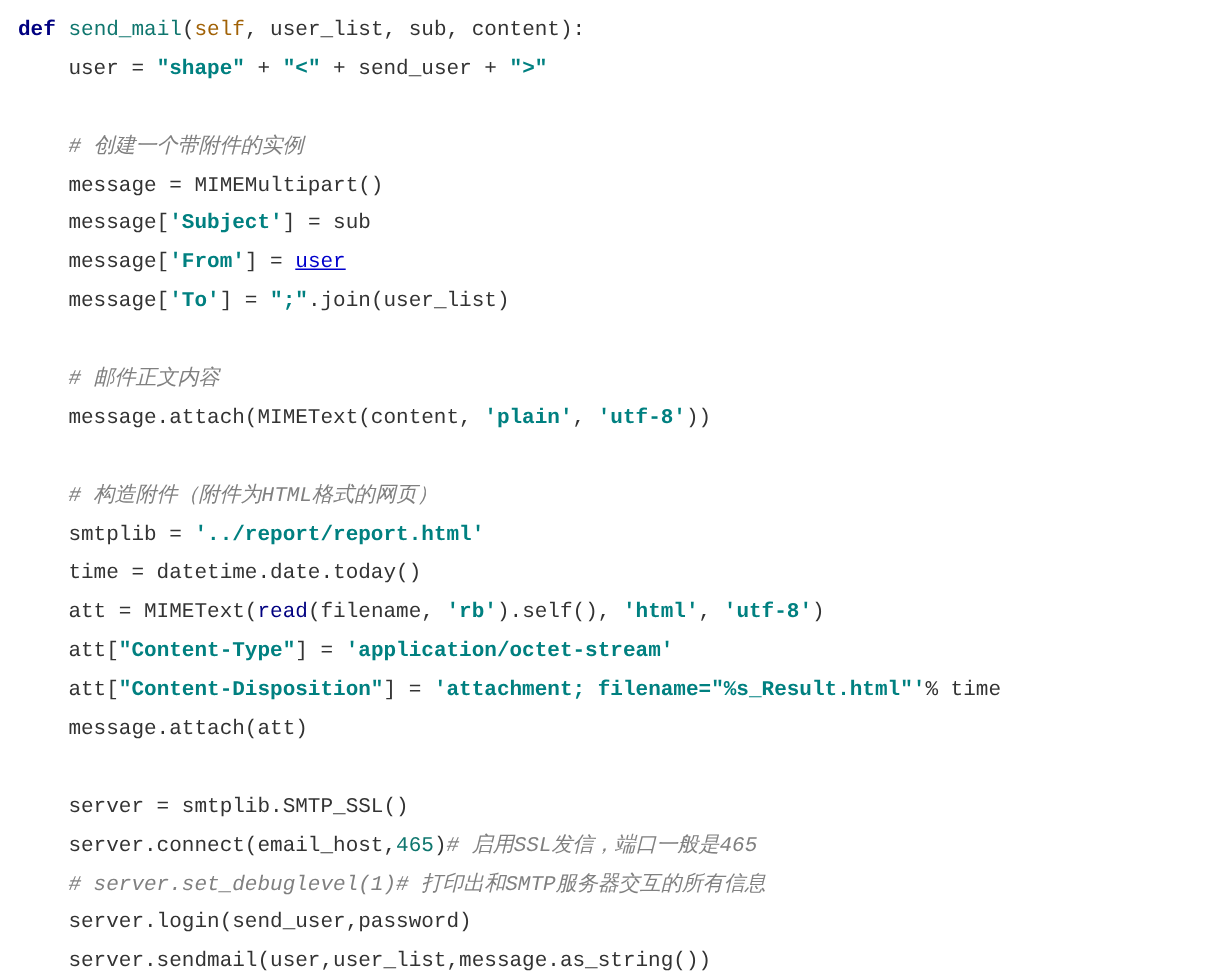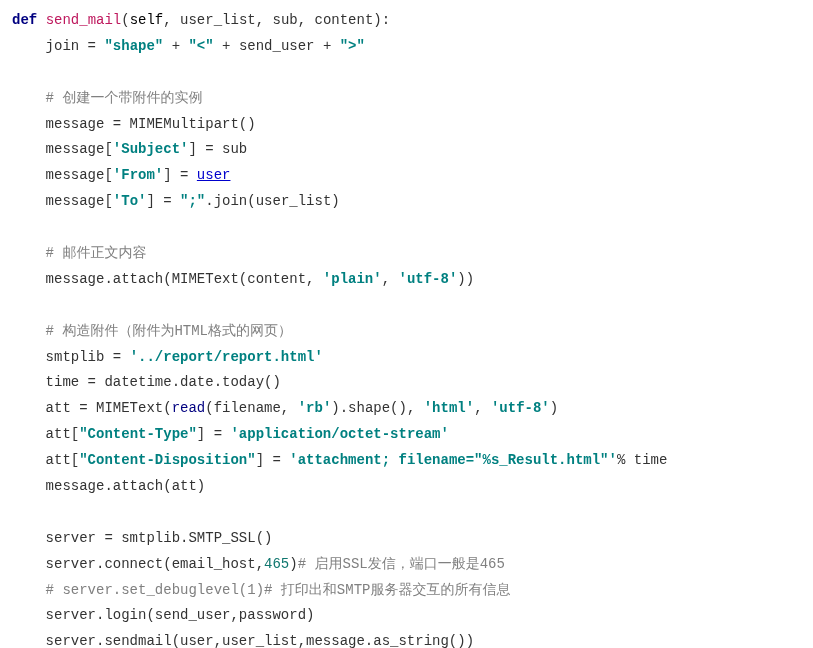--- a/index.html
+++ b/index.html
@@ -12,47 +12,47 @@
     color: #333333;
     width: 813px;
     box-sizing: border-box;
   }
   pre {
     margin: 0;
     white-space: pre;
     font-family: inherit;
   }
   .kw   { color: #000080; font-weight: bold; }   
-  .self { color: #000000; font-family: Liberation Mono, monospace; }                       
-  .fn   { color: #be185d; }                       
+  .self { color: #a16207; font-family: Liberation Mono, monospace; }                       
+  .fn   { color: #0f766e; }                       
   .str  { color: #008080; font-weight: bold; }    
-  .cmt  { color: #808080; }   
+  .cmt  { color: #808080; font-style: italic; }   
   .num  { color: #0f766e; }                       
   .builtin { color: #000080; }                    
   .link { color: #0000cc; text-decoration: underline; }
 </style>
 </head>
 <body>
 
 <pre><span><span class="kw">def</span> <span class="fn">send_mail</span>(<span class="self">self</span><span>, user_list, sub, content):</span></span>
-<span><span>    join = </span><span class="str">"shape"</span><span> + </span><span class="str">"&lt;"</span><span> + send_user + </span><span class="str">"&gt;"</span></span>
+<span><span>    user = </span><span class="str">"shape"</span><span> + </span><span class="str">"&lt;"</span><span> + send_user + </span><span class="str">"&gt;"</span></span>
 <span></span>
 <span><span class="cmt">    # 创建一个带附件的实例</span></span>
 <span>    message = MIMEMultipart()</span>
 <span><span>    message[</span><span class="str">'Subject'</span><span>] = sub</span></span>
 <span><span>    message[</span><span class="str">'From'</span><span>] = </span><span class="link">user</span></span>
 <span><span>    message[</span><span class="str">'To'</span><span>] = </span><span class="str">";"</span><span>.join(user_list)</span></span>
 <span></span>
 <span><span class="cmt">    # 邮件正文内容</span></span>
 <span><span>    message.attach(MIMEText(content, </span><span class="str">'plain'</span><span>, </span><span class="str">'utf-8'</span><span>))</span></span>
 <span></span>
 <span><span class="cmt">    # 构造附件（附件为HTML格式的网页）</span></span>
 <span><span>    smtplib = </span><span class="str">'../report/report.html'</span></span>
 <span>    time = datetime.date.today()</span>
-<span><span>    att = MIMEText(</span><span class="builtin">read</span><span>(filename, </span><span class="str">'rb'</span><span>).shape(), </span><span class="str">'html'</span><span>, </span><span class="str">'utf-8'</span><span>)</span></span>
+<span><span>    att = MIMEText(</span><span class="builtin">read</span><span>(filename, </span><span class="str">'rb'</span><span>).self(), </span><span class="str">'html'</span><span>, </span><span class="str">'utf-8'</span><span>)</span></span>
 <span><span>    att[</span><span class="str">"Content-Type"</span><span>] = </span><span class="str">'application/octet-stream'</span></span>
 <span><span>    att[</span><span class="str">"Content-Disposition"</span><span>] = </span><span class="str">'attachment; filename="%s_Result.html"'</span><span>% time</span></span>
 <span>    message.attach(att)</span>
 <span></span>
 <span>    server = smtplib.SMTP_SSL()</span>
 <span><span>    server.connect(email_host,</span><span class="num">465</span><span>)</span><span class="cmt"># 启用SSL发信，端口一般是465</span></span>
 <span><span class="cmt">    # server.set_debuglevel(1)# 打印出和SMTP服务器交互的所有信息</span></span>
 <span>    server.login(send_user,password)</span>
 <span>    server.sendmail(user,user_list,message.as_string())</span>
 </pre>

